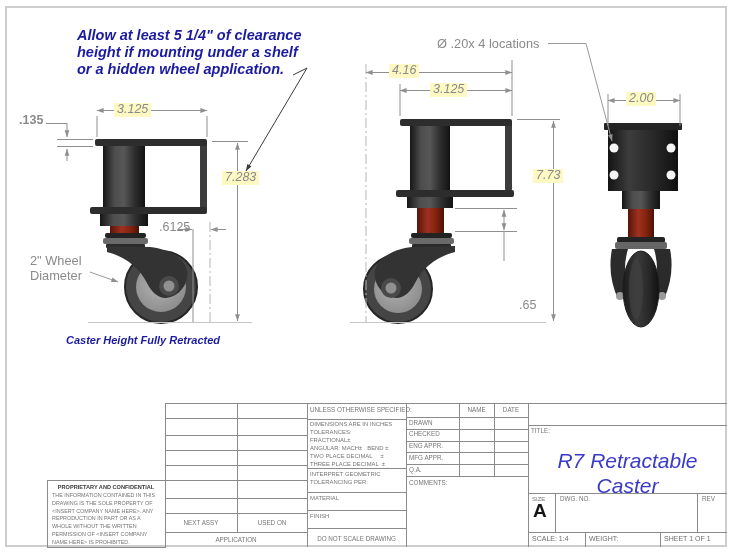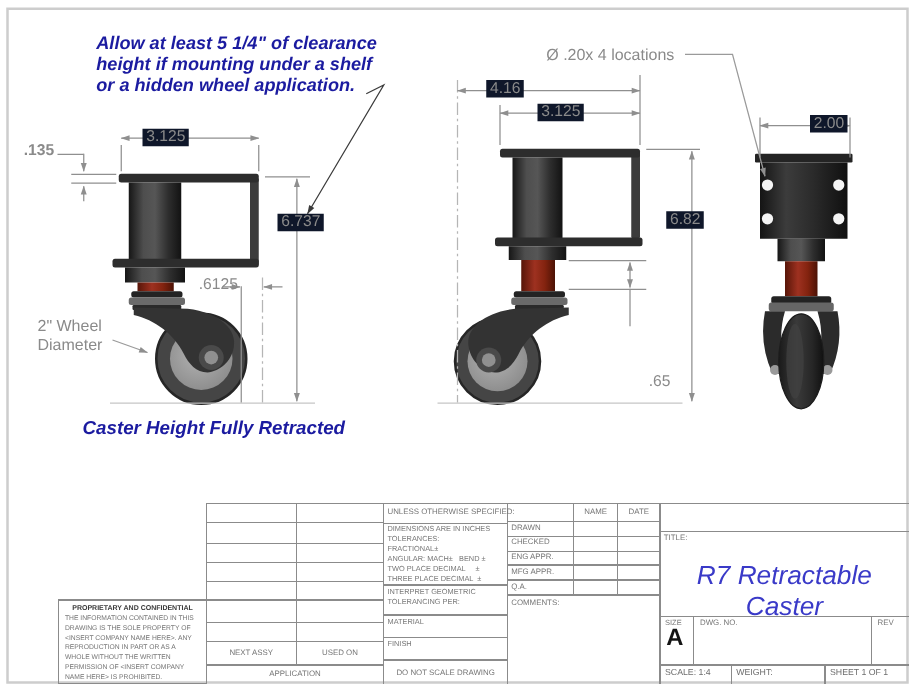--- a/index.html
+++ b/index.html
@@ -1,20 +1,20 @@
 <!DOCTYPE html>
 <html><head>
 <meta charset="utf-8">
 <style>
   html,body{margin:0;padding:0;background:#fff;}
   body{font-family:"Liberation Sans", sans-serif;}
   .sheet{position:relative;width:732px;height:553px;background:#fff;overflow:hidden;}
   svg{position:absolute;left:0;top:0;}
   .dim{position:absolute;color:#8a8a8a;font-size:12.5px;line-height:1.1;white-space:nowrap;}
-  .dim.bg{background:#0f172a;padding:0 3px;}
+  .dim.bg{background:#fef9c3;padding:0 3px;font-style:italic;}
   .note{position:absolute;color:#1b1ba0;font-weight:bold;font-style:italic;white-space:pre-line;}
   .glabel{position:absolute;color:#8a8a8a;font-size:12.8px;line-height:1.2;white-space:pre-line;}
   .t{position:absolute;color:#767676;font-size:6.3px;line-height:1.4;white-space:pre-line;}
   .pre{white-space:pre-wrap;font-size:5.9px;line-height:1.35;}
   .ctr{text-align:center;}
   .title-main{position:absolute;font-size:21px;font-style:italic;color:#3a3ac8;text-align:center;line-height:1.18;white-space:pre-line;margin-top:18px;}
   .size-big{position:absolute;font-size:19px;font-weight:bold;color:#141414;line-height:1;}
   .scale-row{position:absolute;color:#6e6e6e;font-size:7px;white-space:nowrap;}
   .prop-title{position:absolute;font-size:5.6px;font-weight:bold;color:#3a3a3a;text-align:center;line-height:1.3;}
   .prop-body{position:absolute;font-size:5.4px;color:#767676;line-height:1.45;}
@@ -205,35 +205,35 @@
       <line x1="697" y1="493" x2="697" y2="532"></line>
       <line x1="585" y1="532" x2="585" y2="547"></line>
       <line x1="660" y1="532" x2="660" y2="547"></line>
       <rect x="47" y="480" width="118" height="67" fill="none"></rect>
     </g>
   </svg>
 
   <div class="note" style="left:77px;top:27px;font-size:14.5px;line-height:1.18;">Allow at least 5 1/4" of clearance
 height if mounting under a shelf
 or a hidden wheel application.</div>
-  <div class="note" style="left:66px;top:334px;font-size:15px;">Caster Height Fully Retracted</div>
+  <div class="note" style="left:66px;top:334px;font-size:11px;">Caster Height Fully Retracted</div>
 
   <div class="glabel" style="left:30px;top:253px;">2" Wheel
 Diameter</div>
   <div class="glabel" style="left:437px;top:36px;text-align:center;">Ø .20x 4 locations</div>
 
   <div class="dim" style="left:19px;top:114px;font-weight:bold;">.135</div>
   <div class="dim bg" style="left:114px;top:103px;">3.125</div>
-  <div class="dim bg" style="left:222px;top:171px;">6.737</div>
+  <div class="dim bg" style="left:222px;top:171px;">7.283</div>
   <div class="dim" style="left:144px;top:221px;margin-left:15px;">.6125</div>
   <div class="dim bg" style="left:389px;top:64px;">4.16</div>
   <div class="dim bg" style="left:430px;top:83px;">3.125</div>
-  <div class="dim bg" style="left:533px;top:169px;">6.82</div>
+  <div class="dim bg" style="left:533px;top:169px;">7.73</div>
   <div class="dim" style="left:519px;top:258px;margin-top:41px;">.65</div>
-  <div class="dim bg" style="left:626px;top:92px;margin-left:22px;">2.00</div>
+  <div class="dim bg" style="left:626px;top:92px;">2.00</div>
 
   <div class="t" style="left:310px;top:406px;">UNLESS OTHERWISE SPECIFIED:</div>
   <div class="t pre" style="left:310px;top:421px;width:94px;">DIMENSIONS ARE IN INCHES
 TOLERANCES:
 FRACTIONAL±
 ANGULAR: MACH±   BEND ±
 TWO PLACE DECIMAL     ±
 THREE PLACE DECIMAL  ±</div>
   <div class="t pre" style="left:310px;top:471px;">INTERPRET GEOMETRIC
 TOLERANCING PER:</div>

